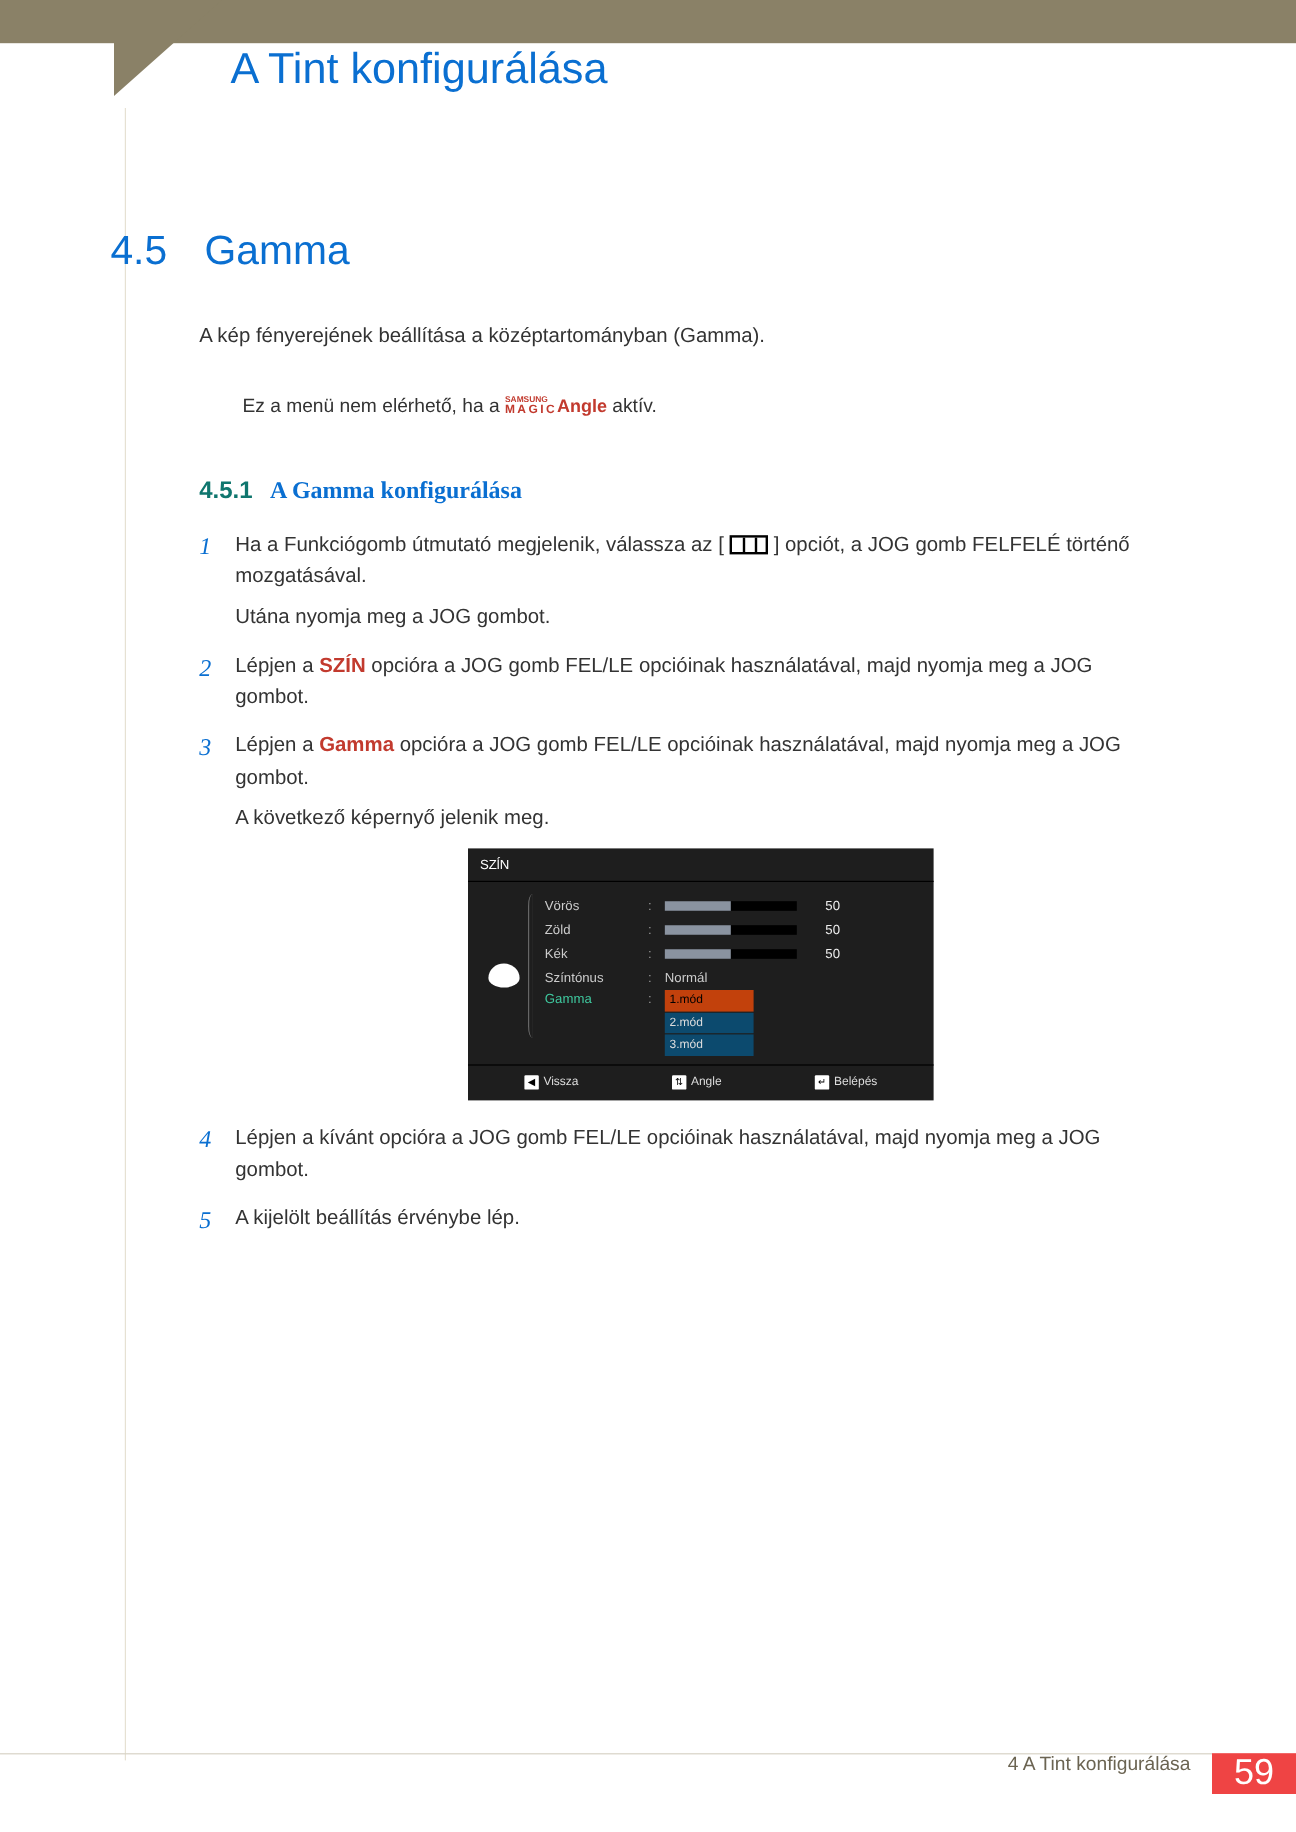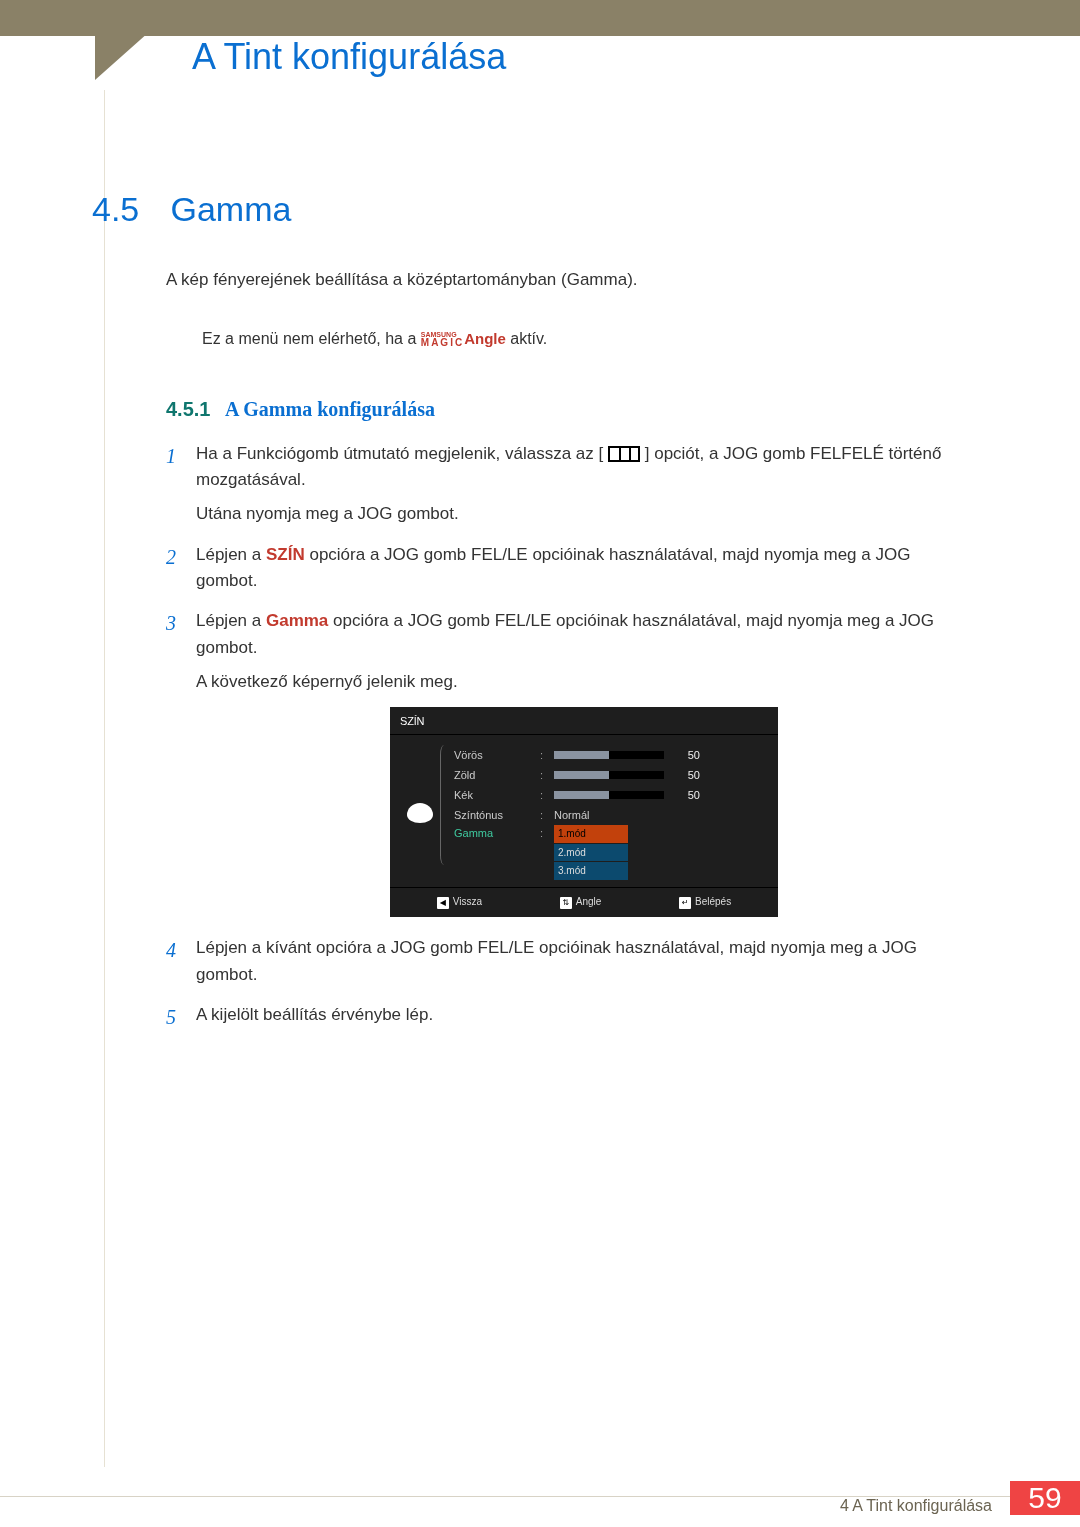--- a/index.html
+++ b/index.html
@@ -218,25 +218,25 @@
     display:inline-block;
     background:#fff; color:#000;
     font-size:8px; padding:0 2px; margin-right:4px;
     border-radius:1px;
     min-width:12px; text-align:center;
   }
 
   
   .page-footer {
     position: absolute;
-    bottom: 12px; left: 0; right: 0;
+    bottom: 0; left: 0; right: 0;
     height: 66px;
     display: flex;
     justify-content: flex-end;
-    align-items: flex-end;
+    align-items: flex-start;
   }
   .footer-left {
     flex: 1;
     border-top: 1px solid #d8d3c6;
     display: flex;
     justify-content: flex-end;
     align-items: center;
     padding-right: 18px;
     color: #6b6452;
     font-size: 16px;

